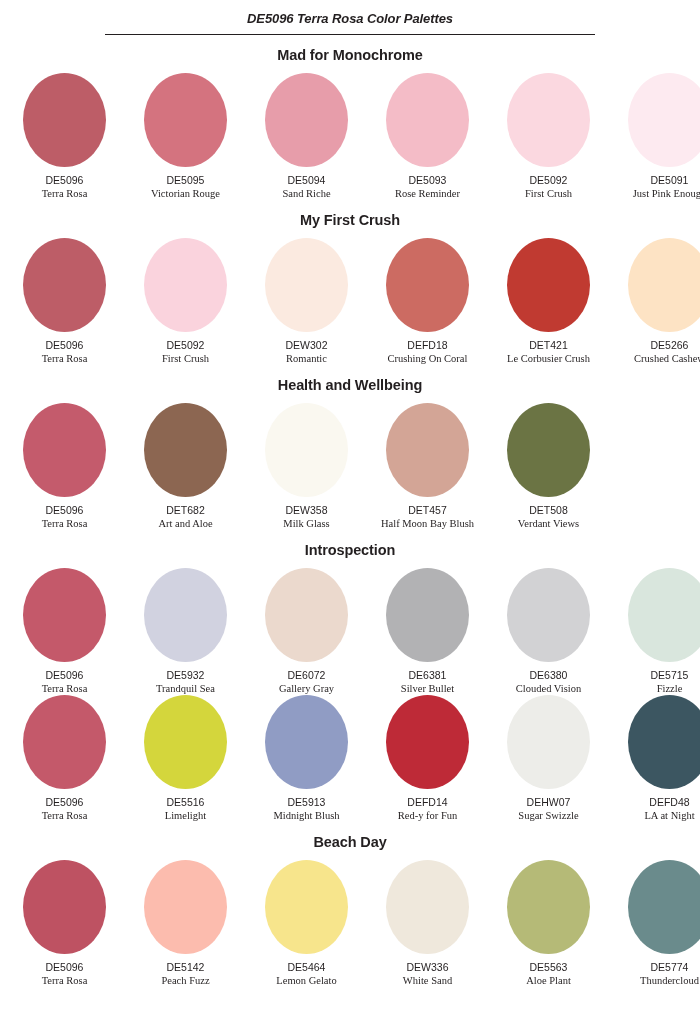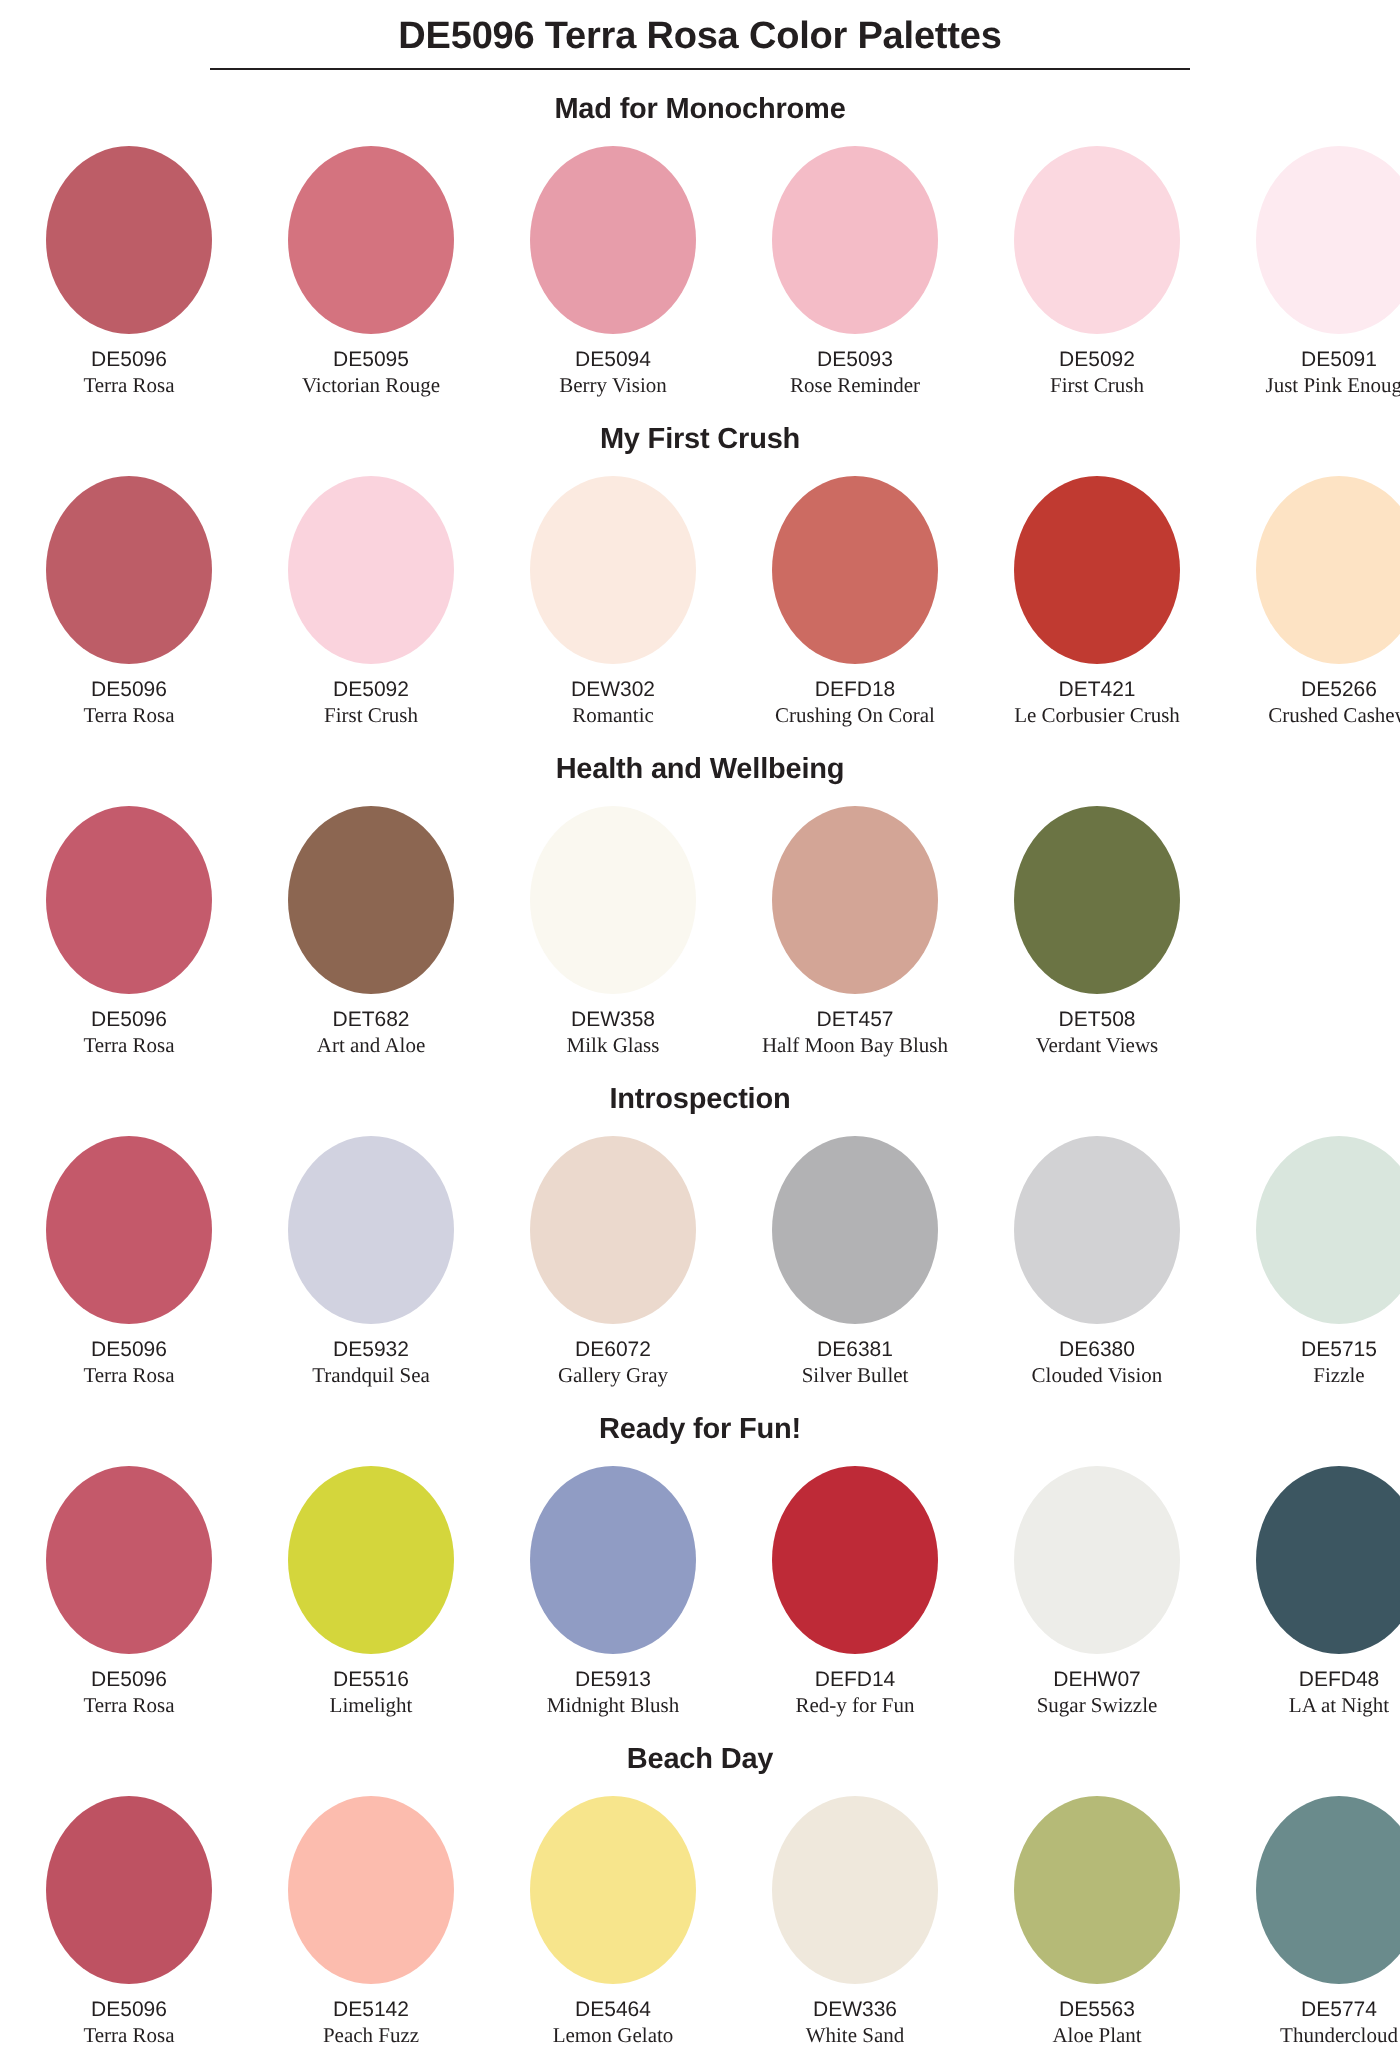--- a/index.html
+++ b/index.html
@@ -20,26 +20,27 @@
     width: 700px;
     height: 1027px;
     position: relative;
     overflow: hidden;
   }
   .page-header {
     padding-top: 6px;
     text-align: center;
   }
   .page-title {
-    font-size: 19px;
+    font-size: 13px;
     font-weight: bold;
     letter-spacing: -0.1px;
     color: #231f20;
     line-height: 25px;
     margin: 0;
+    font-style: italic;
   }
   .title-rule {
     width: 490px;
     height: 1px;
     background: #231f20;
     margin: 3px auto 0 auto;
   }
   .palette {
     position: relative;
   }
@@ -106,21 +107,21 @@
             <div class="swatch-name">Terra Rosa</div>
           </div>
           <div class="swatch-cell">
             <div class="swatch-dot" style="background: rgb(212, 115, 127);"></div>
             <div class="swatch-code">DE5095</div>
             <div class="swatch-name">Victorian Rouge</div>
           </div>
           <div class="swatch-cell">
             <div class="swatch-dot" style="background: rgb(231, 157, 170);"></div>
             <div class="swatch-code">DE5094</div>
-            <div class="swatch-name">Berry Vision</div>
+            <div class="swatch-name">Sand Riche</div>
           </div>
           <div class="swatch-cell">
             <div class="swatch-dot" style="background: rgb(244, 188, 199);"></div>
             <div class="swatch-code">DE5093</div>
             <div class="swatch-name">Rose Reminder</div>
           </div>
           <div class="swatch-cell">
             <div class="swatch-dot" style="background: rgb(251, 216, 224);"></div>
             <div class="swatch-code">DE5092</div>
             <div class="swatch-name">First Crush</div>
@@ -226,21 +227,20 @@
             <div class="swatch-name">Clouded Vision</div>
           </div>
           <div class="swatch-cell">
             <div class="swatch-dot" style="background: rgb(217, 230, 221);"></div>
             <div class="swatch-code">DE5715</div>
             <div class="swatch-name">Fizzle</div>
           </div>
         </div>
       </div>
       <div class="palette">
-        <h2 class="palette-title">Ready for Fun!</h2>
         <div class="swatch-row">
           <div class="swatch-cell">
             <div class="swatch-dot" style="background: rgb(196, 89, 106);"></div>
             <div class="swatch-code">DE5096</div>
             <div class="swatch-name">Terra Rosa</div>
           </div>
           <div class="swatch-cell">
             <div class="swatch-dot" style="background: rgb(212, 214, 60);"></div>
             <div class="swatch-code">DE5516</div>
             <div class="swatch-name">Limelight</div>

